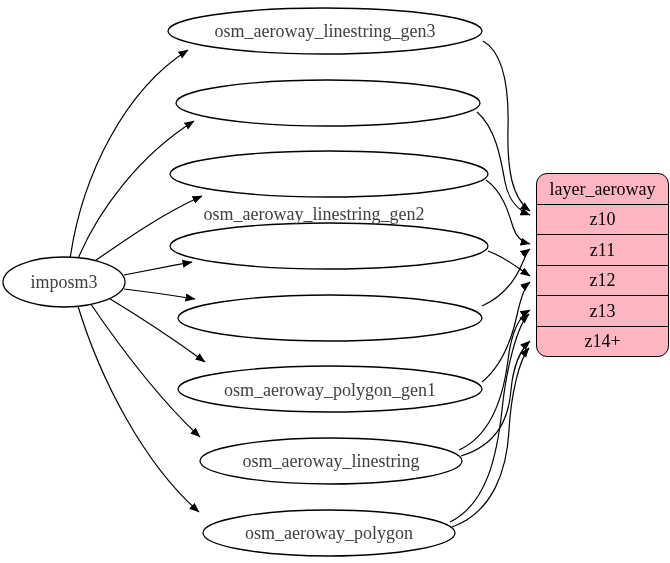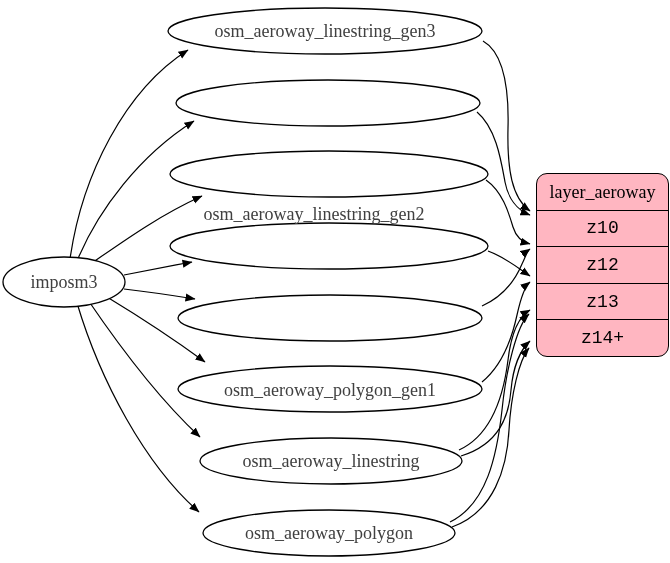--- a/index.html
+++ b/index.html
@@ -16,21 +16,21 @@
   .record{
     position:absolute;left:536px;top:173px;width:133px;height:184px;
     background:var(--layer-fill,#ffb6c1);
     border:1.5px solid #000;border-radius:11px;
     display:flex;flex-direction:column;overflow:hidden;box-sizing:border-box;
   }
   .record-row{
     flex:1;display:flex;align-items:center;justify-content:center;
     font-size:18px;line-height:1;
   }
-  .record-row + .record-row{border-top:1.3px solid #000;font-family:Liberation Mono, monospace;}
+  .record-row + .record-row{border-top:1.3px solid #000;}
 </style>
 </head>
 <body>
 
 <div class="canvas">
 
   <svg class="edges-svg" viewBox="0 0 670 563" xmlns="http://www.w3.org/2000/svg">
     <defs>
       <marker id="arw" markerUnits="userSpaceOnUse" markerWidth="12" markerHeight="10" refX="9.5" refY="5" orient="auto">
         <path d="M0,1 L10,5 L0,9 z" fill="#000"></path>
@@ -77,18 +77,19 @@
   <div class="node-label" style="left:64px;top:282px;">imposm3</div>
   <div class="node-label" style="left:325px;top:31px;">osm_aeroway_linestring_gen3</div>
   <div class="node-label" style="left:314px;top:174px;margin-top:40px;">osm_aeroway_linestring_gen2</div>
   <div class="node-label" style="left:330px;top:390px;">osm_aeroway_polygon_gen1</div>
   <div class="node-label" style="left:329px;top:533px;">osm_aeroway_polygon</div>
   <div class="node-label" style="left:331px;top:461px;">osm_aeroway_linestring</div>
 
   <div class="record" style="--layer-fill: #ffb6c1;">
     <div class="record-row">layer_aeroway</div>
     <div class="record-row">z10</div>
+    <div class="record-row">z11</div>
     <div class="record-row">z12</div>
     <div class="record-row">z13</div>
     <div class="record-row">z14+</div>
   </div>
 
 </div>
 
 </body></html>

